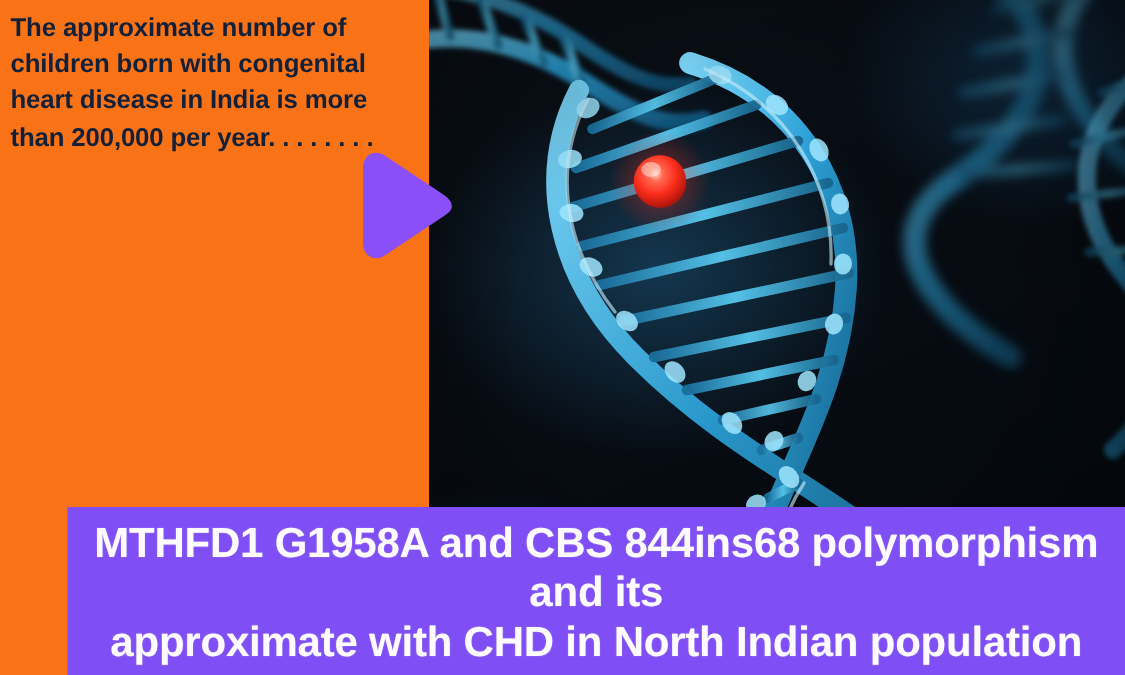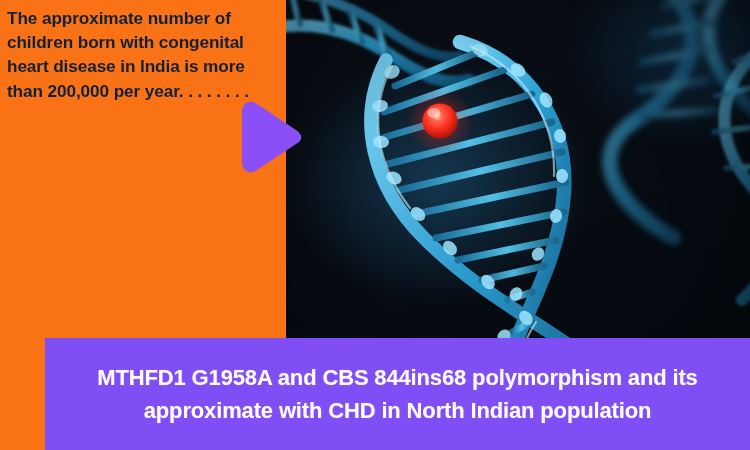--- a/index.html
+++ b/index.html
@@ -95,21 +95,21 @@
     background: #7f4ff5;
     z-index: 5;
     display: flex;
     align-items: center;
     justify-content: center;
   }
   .title-text {
     width: 700px;
     text-align: center;
     color: #fdfbff;
-    font-size: 22px;
+    font-size: 28px;
     font-weight: bold;
     line-height: 33px;
     letter-spacing: -0.15px;
     text-shadow: 0 0 1px rgba(255,255,255,0.35);
     padding: 0 2px;
     box-sizing: border-box;
   }
   .title-line { display: block; }
 </style>
 </head>

